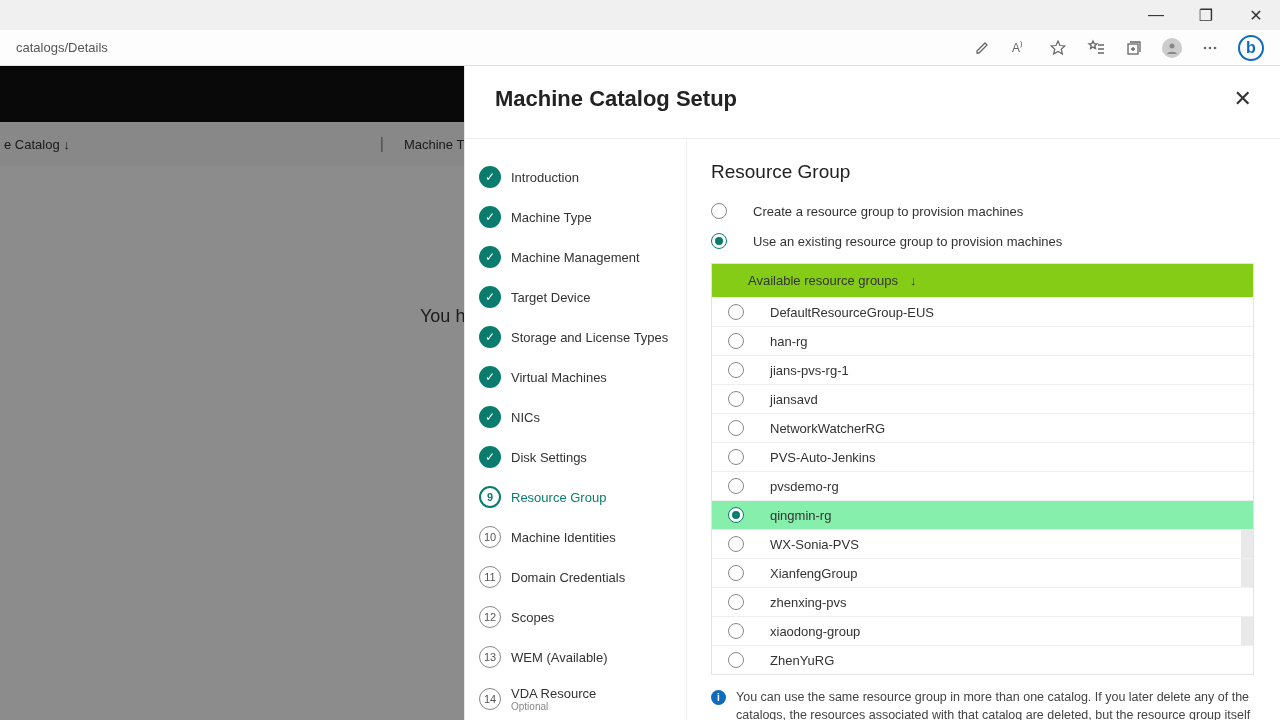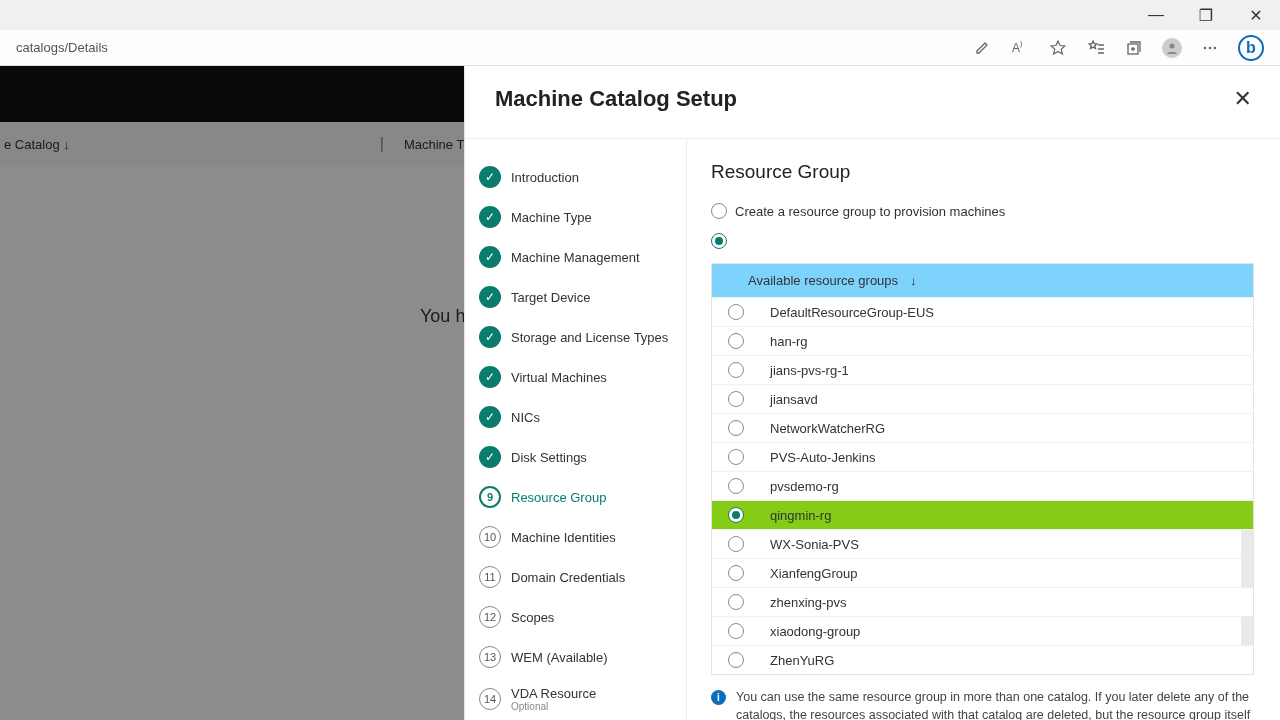--- a/index.html
+++ b/index.html
@@ -34,29 +34,29 @@
 .step { display: flex; align-items: center; gap: 10px; padding: 9px 4px; font-size: 13px; color: #333; cursor: pointer; }
 .step-badge { width: 22px; height: 22px; border-radius: 50%; display: flex; align-items: center; justify-content: center; font-size: 11px; flex-shrink: 0; }
 .step-badge.done { background: #0a7c6e; color: #fff; }
 .step-badge.current { background: #fff; border: 2px solid #0a7c6e; color: #0a7c6e; font-weight: 600; }
 .step-badge.upcoming { background: #fff; border: 1.5px solid #888; color: #555; }
 .step.current .step-label { color: #0a7c6e; font-weight: 500; }
 .step-optional { font-size: 10px; color: #888; display: block; }
 
 .content { flex: 1; padding: 22px 26px 10px 24px; overflow-y: auto; }
 .section-title { font-size: 19px; color: #222; margin-bottom: 20px; }
-.radio-row { display: flex; align-items: center; gap: 8px; margin-bottom: 14px; font-size: 13px; color: #333; cursor: pointer; }
+.radio-row { display: flex; align-items: center; gap: 26px; margin-bottom: 14px; font-size: 13px; color: #333; cursor: pointer; }
 .radio { width: 16px; height: 16px; border-radius: 50%; border: 1.5px solid #888; background: #fff; flex-shrink: 0; display: flex; align-items: center; justify-content: center; }
 .radio.selected { border-color: #0a7c6e; }
 .radio.selected::after { content: ""; width: 8px; height: 8px; border-radius: 50%; background: #0a7c6e; }
 
 .rg-table { border: 1px solid #e3e3e3; margin-top: 8px; }
-.rg-head { background: #7dd3fc; padding: 9px 36px; font-size: 13px; color: #333; display: flex; align-items: flex-start; gap: 12px; }
+.rg-head { background: #84cc16; padding: 9px 36px; font-size: 13px; color: #333; display: flex; align-items: flex-start; gap: 12px; }
 .rg-row { display: flex; align-items: center; gap: 26px; padding: 6px 14px 6px 16px; border-top: 1px solid #f0f0f0; font-size: 13px; color: #333; cursor: pointer; }
-.rg-row.selected { background: #84cc16; }
+.rg-row.selected { background: #86efac; }
 .rg-row.selected .radio { border-color: #0a7c6e; }
 .rg-row.selected .radio::after { content: ""; width: 8px; height: 8px; border-radius: 50%; background: #0a7c6e; }
 .rg-row.scroll-shade { position: relative; }
 .rg-row.scroll-shade::after { content:""; position:absolute; right:0; top:0; bottom:0; width:12px; background:#e9e9e9; }
 
 .info { display: flex; gap: 10px; margin-top: 14px; font-size: 12.5px; color: #444; line-height: 1.4; }
 .info-icon { width: 15px; height: 15px; border-radius: 50%; background: #0f6cbd; color:#fff; font-size: 10px; display:flex; align-items:center; justify-content:center; flex-shrink:0; margin-top:1px; font-weight:bold; }
 
 .check { font-size: 12px; }
 </style>
@@ -215,20 +215,21 @@
         </div>
       </div>
     <div class="content">
       <div class="section-title">Resource Group</div>
       <div class="radio-row">
         <span class="radio"></span>
         <span>Create a resource group to provision machines</span>
       </div>
       <div class="radio-row">
         <span class="radio selected"></span>
+        <span>Use an existing resource group to provision machines</span>
       </div>
       <div class="rg-table">
         <div class="rg-head">
           <span>Available resource groups</span>
           <span>↓</span>
         </div>
         <div id="rg-body">
             <div class="rg-row">
               <span class="radio"></span>
               <span>DefaultResourceGroup-EUS</span>

